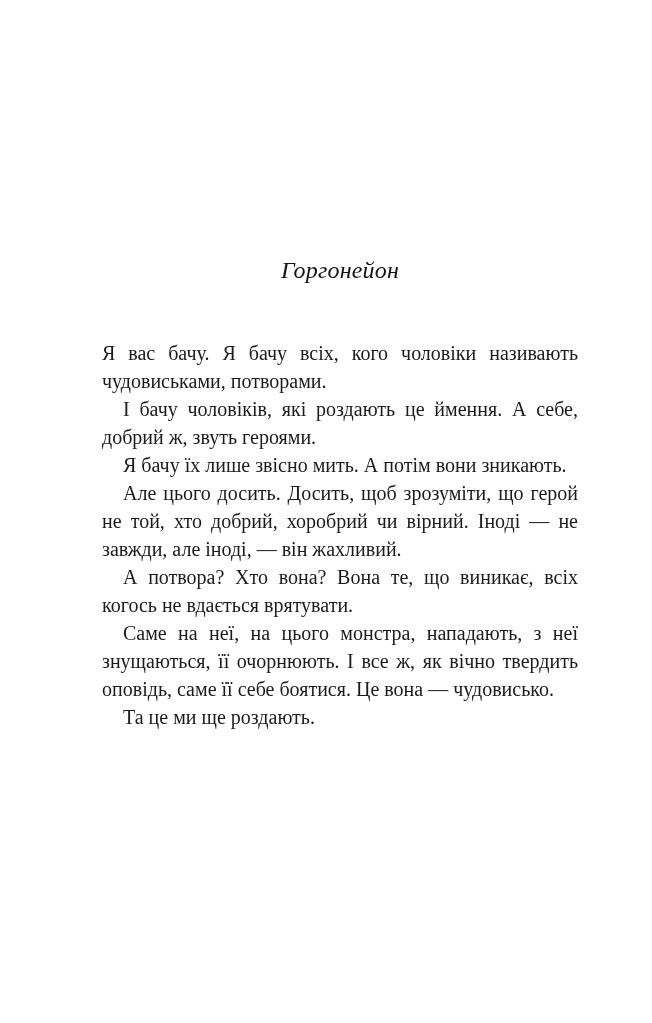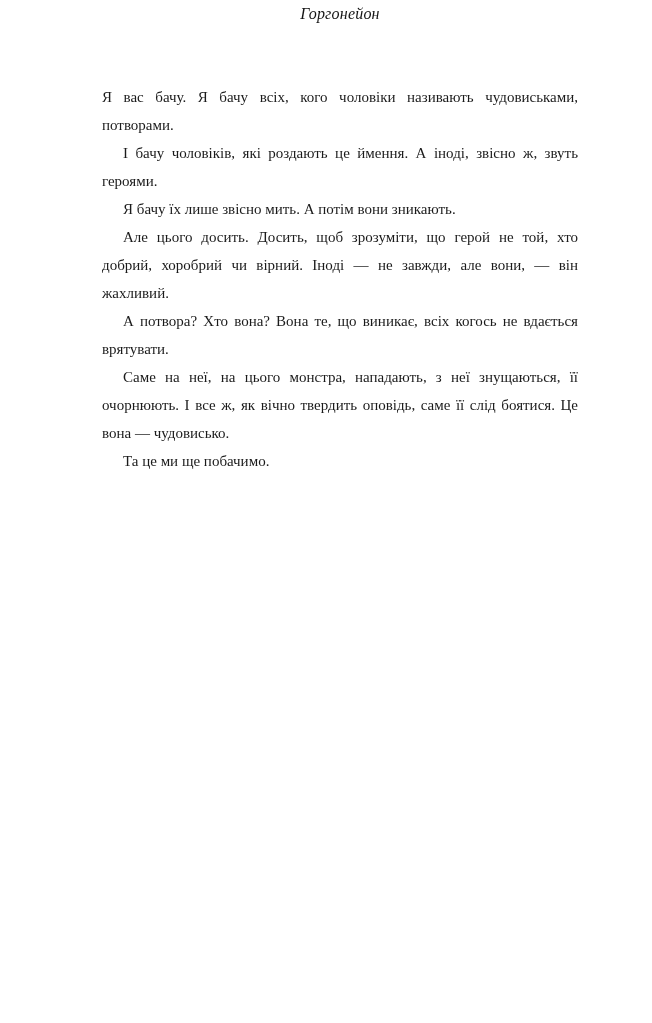--- a/index.html
+++ b/index.html
@@ -28,35 +28,36 @@
     position: absolute;
     left: 102px;
     top: 0;
     width: 476px;
   }
 
   .chapter-title {
     text-align: center;
     font-style: italic;
     font-weight: 400;
-    font-size: 16px;
+    font-size: 24px;
     line-height: 28px;
     letter-spacing: 0.2px;
     margin: 0;
+    padding-top: 256px;
     color: #151515;
   }
 
   .body-copy {
     margin: 0;
     padding-top: 55px;
   }
 
   .para {
     margin: 0;
-    font-size: 15px;
+    font-size: 20px;
     line-height: 28px;
     text-align: justify;
     text-justify: inter-word;
     hyphens: manual;
     -webkit-hyphens: manual;
     text-indent: 0;
     color: #1b1b1b;
   }
 
   .para.indent {
@@ -70,22 +71,22 @@
 </head>
 <body>
 
 <div class="page">
   <div class="text-block">
 
     <h1 class="chapter-title">Горгонейон</h1>
 
     <div class="body-copy">
       <p class="para first">Я вас бачу. Я бачу всіх, кого чоловіки називають чудовиськами, потворами.</p>
-      <p class="para indent">І бачу чоловіків, які роздають це ймення. А іноді, звісно ж, звуть героями.</p>
+      <p class="para indent">І бачу чоловіків, які роздають це ймення. А себе, добрий ж, звуть героями.</p>
       <p class="para indent">Я бачу їх лише звісно мить. А потім вони зникають.</p>
-      <p class="para indent">Але цього досить. Досить, щоб зрозуміти, що герой не той, хто добрий, хоробрий чи вірний. Іноді — не завжди, але вони, — він жахливий.</p>
+      <p class="para indent">Але цього досить. Досить, щоб зрозуміти, що герой не той, хто добрий, хоробрий чи вірний. Іноді — не завжди, але іноді, — він жахливий.</p>
       <p class="para indent">А потвора? Хто вона? Вона те, що виникає, всіх когось не вдається врятувати.</p>
-      <p class="para indent">Саме на неї, на цього монстра, нападають, з неї знущаються, її очорнюють. І все ж, як вічно твердить оповідь, саме її слід боятися. Це вона — чудовисько.</p>
-      <p class="para indent">Та це ми ще побачимо.</p>
+      <p class="para indent">Саме на неї, на цього монстра, нападають, з неї знущаються, її очорнюють. І все ж, як вічно твердить оповідь, саме її себе боятися. Це вона — чудовисько.</p>
+      <p class="para indent">Та це ми ще роздають.</p>
     </div>
 
   </div>
 </div>
 
 </body></html>

